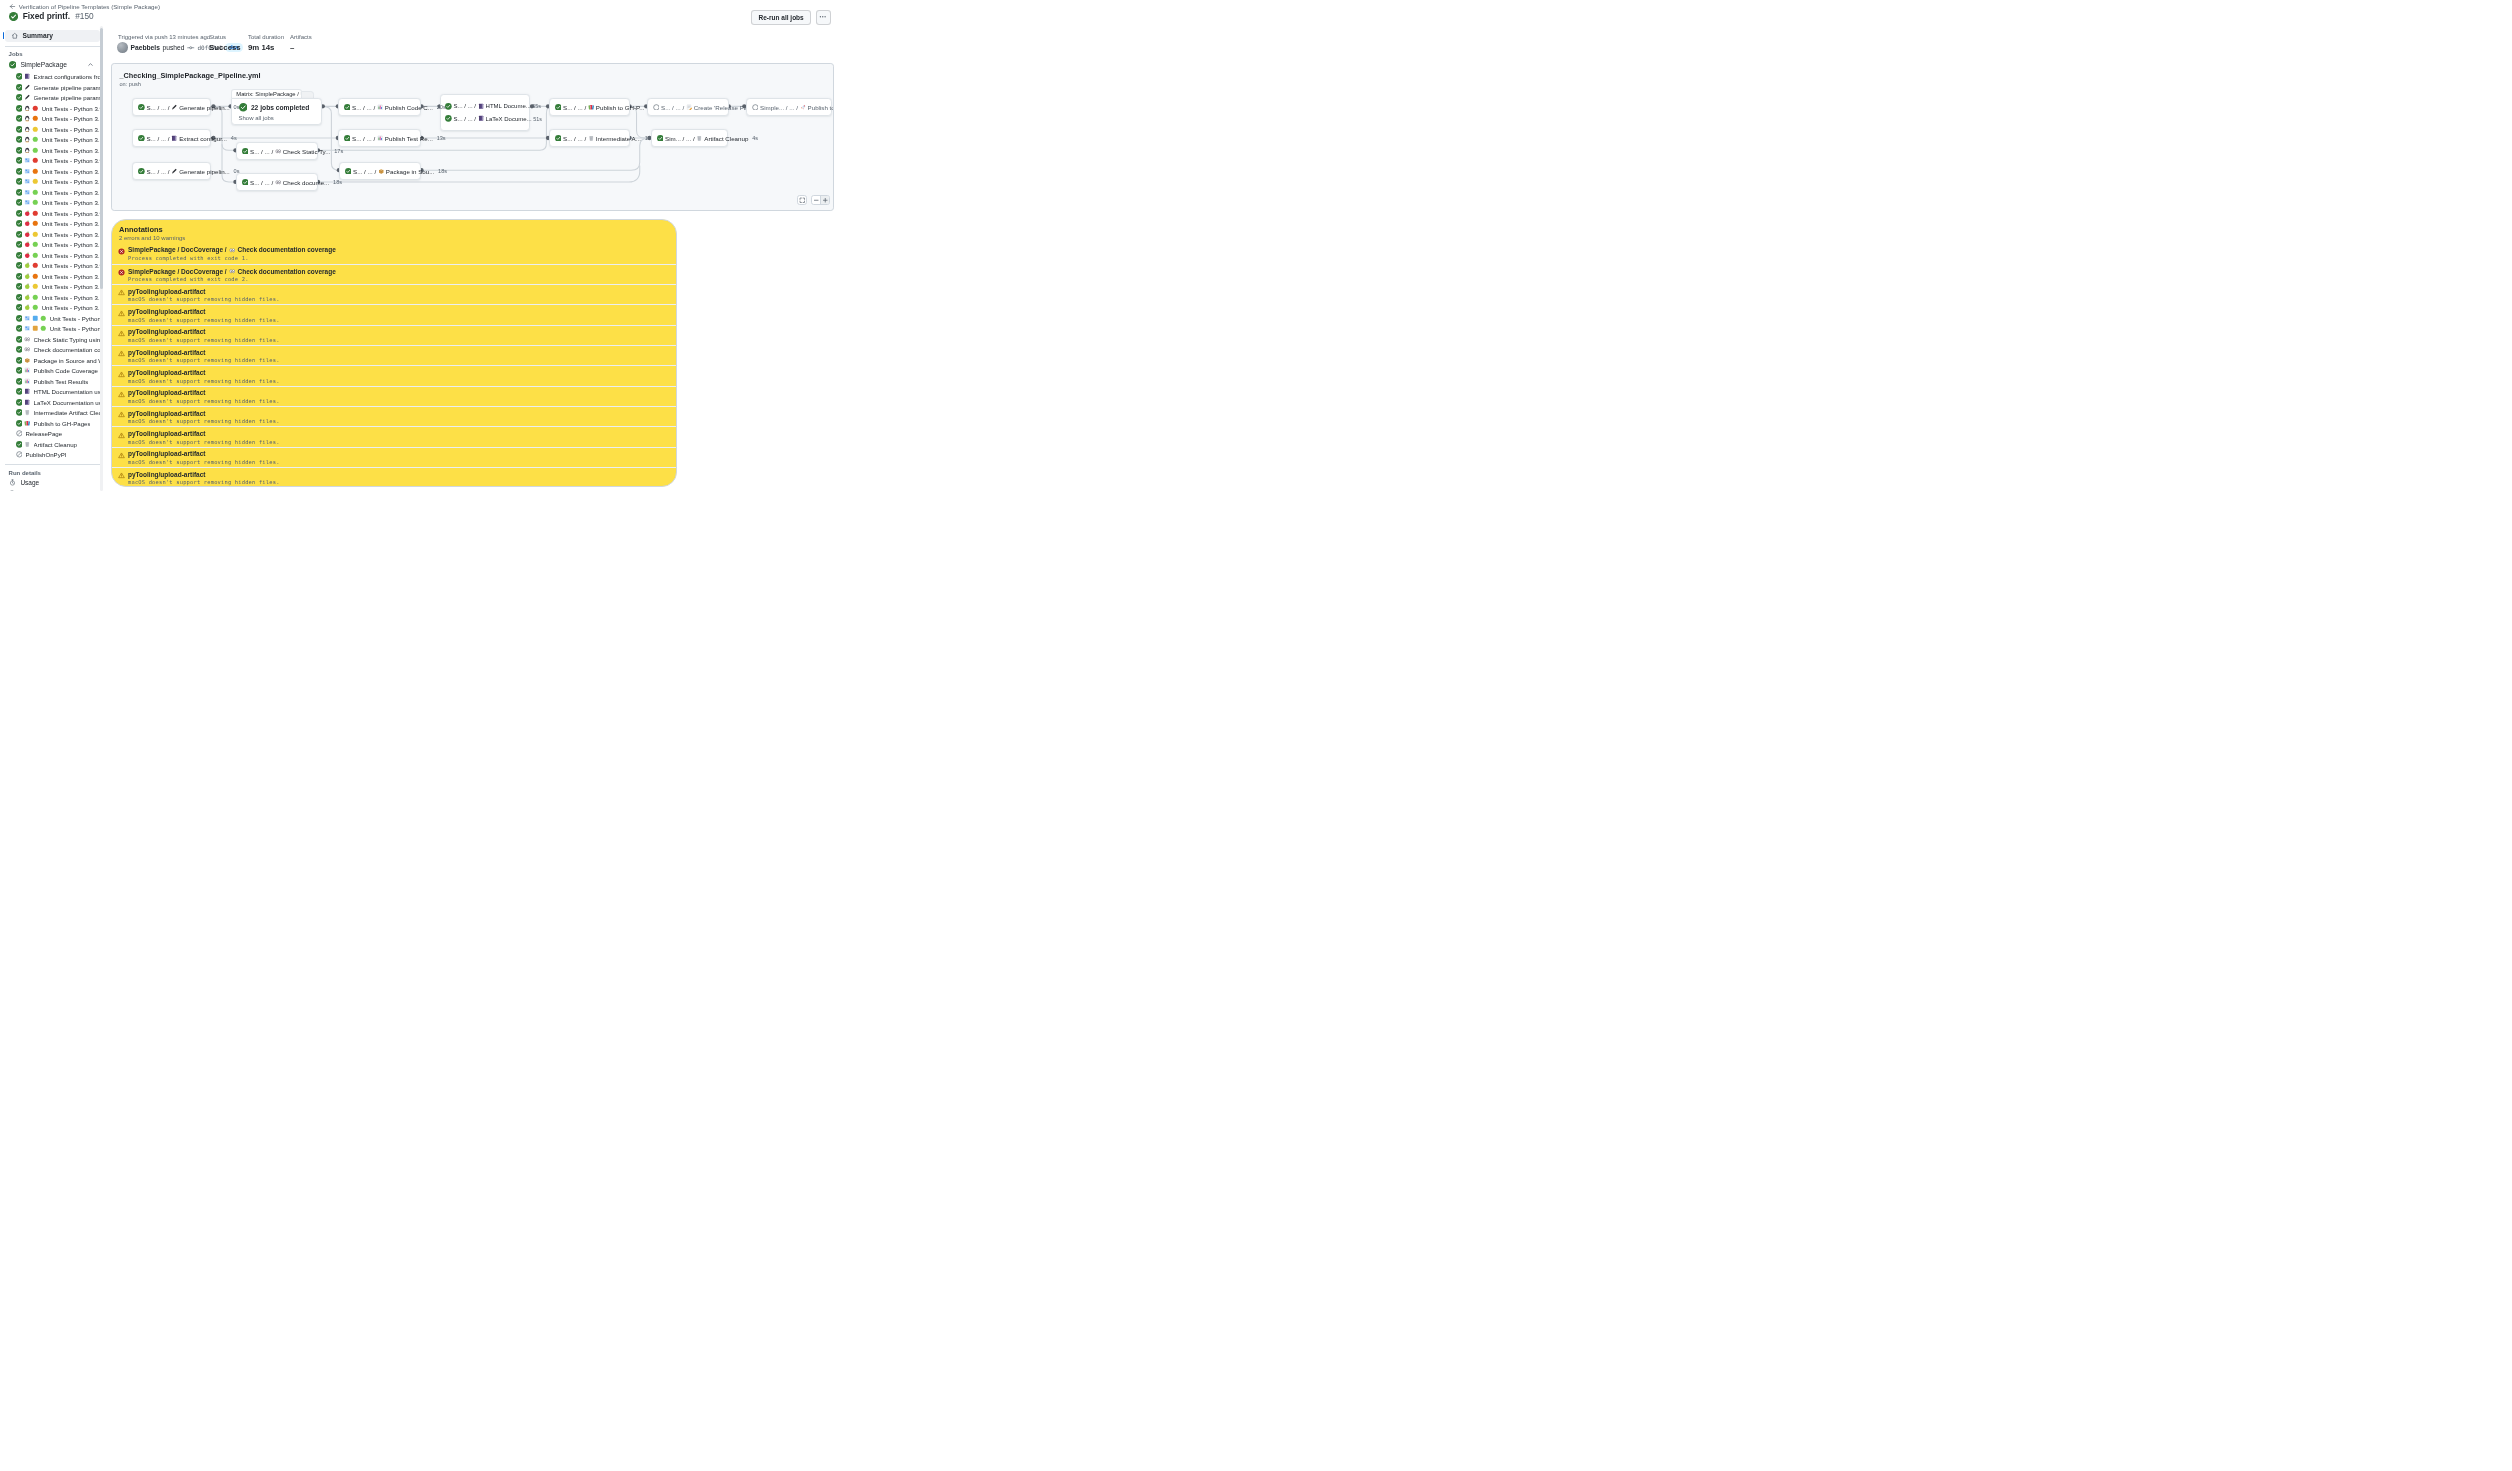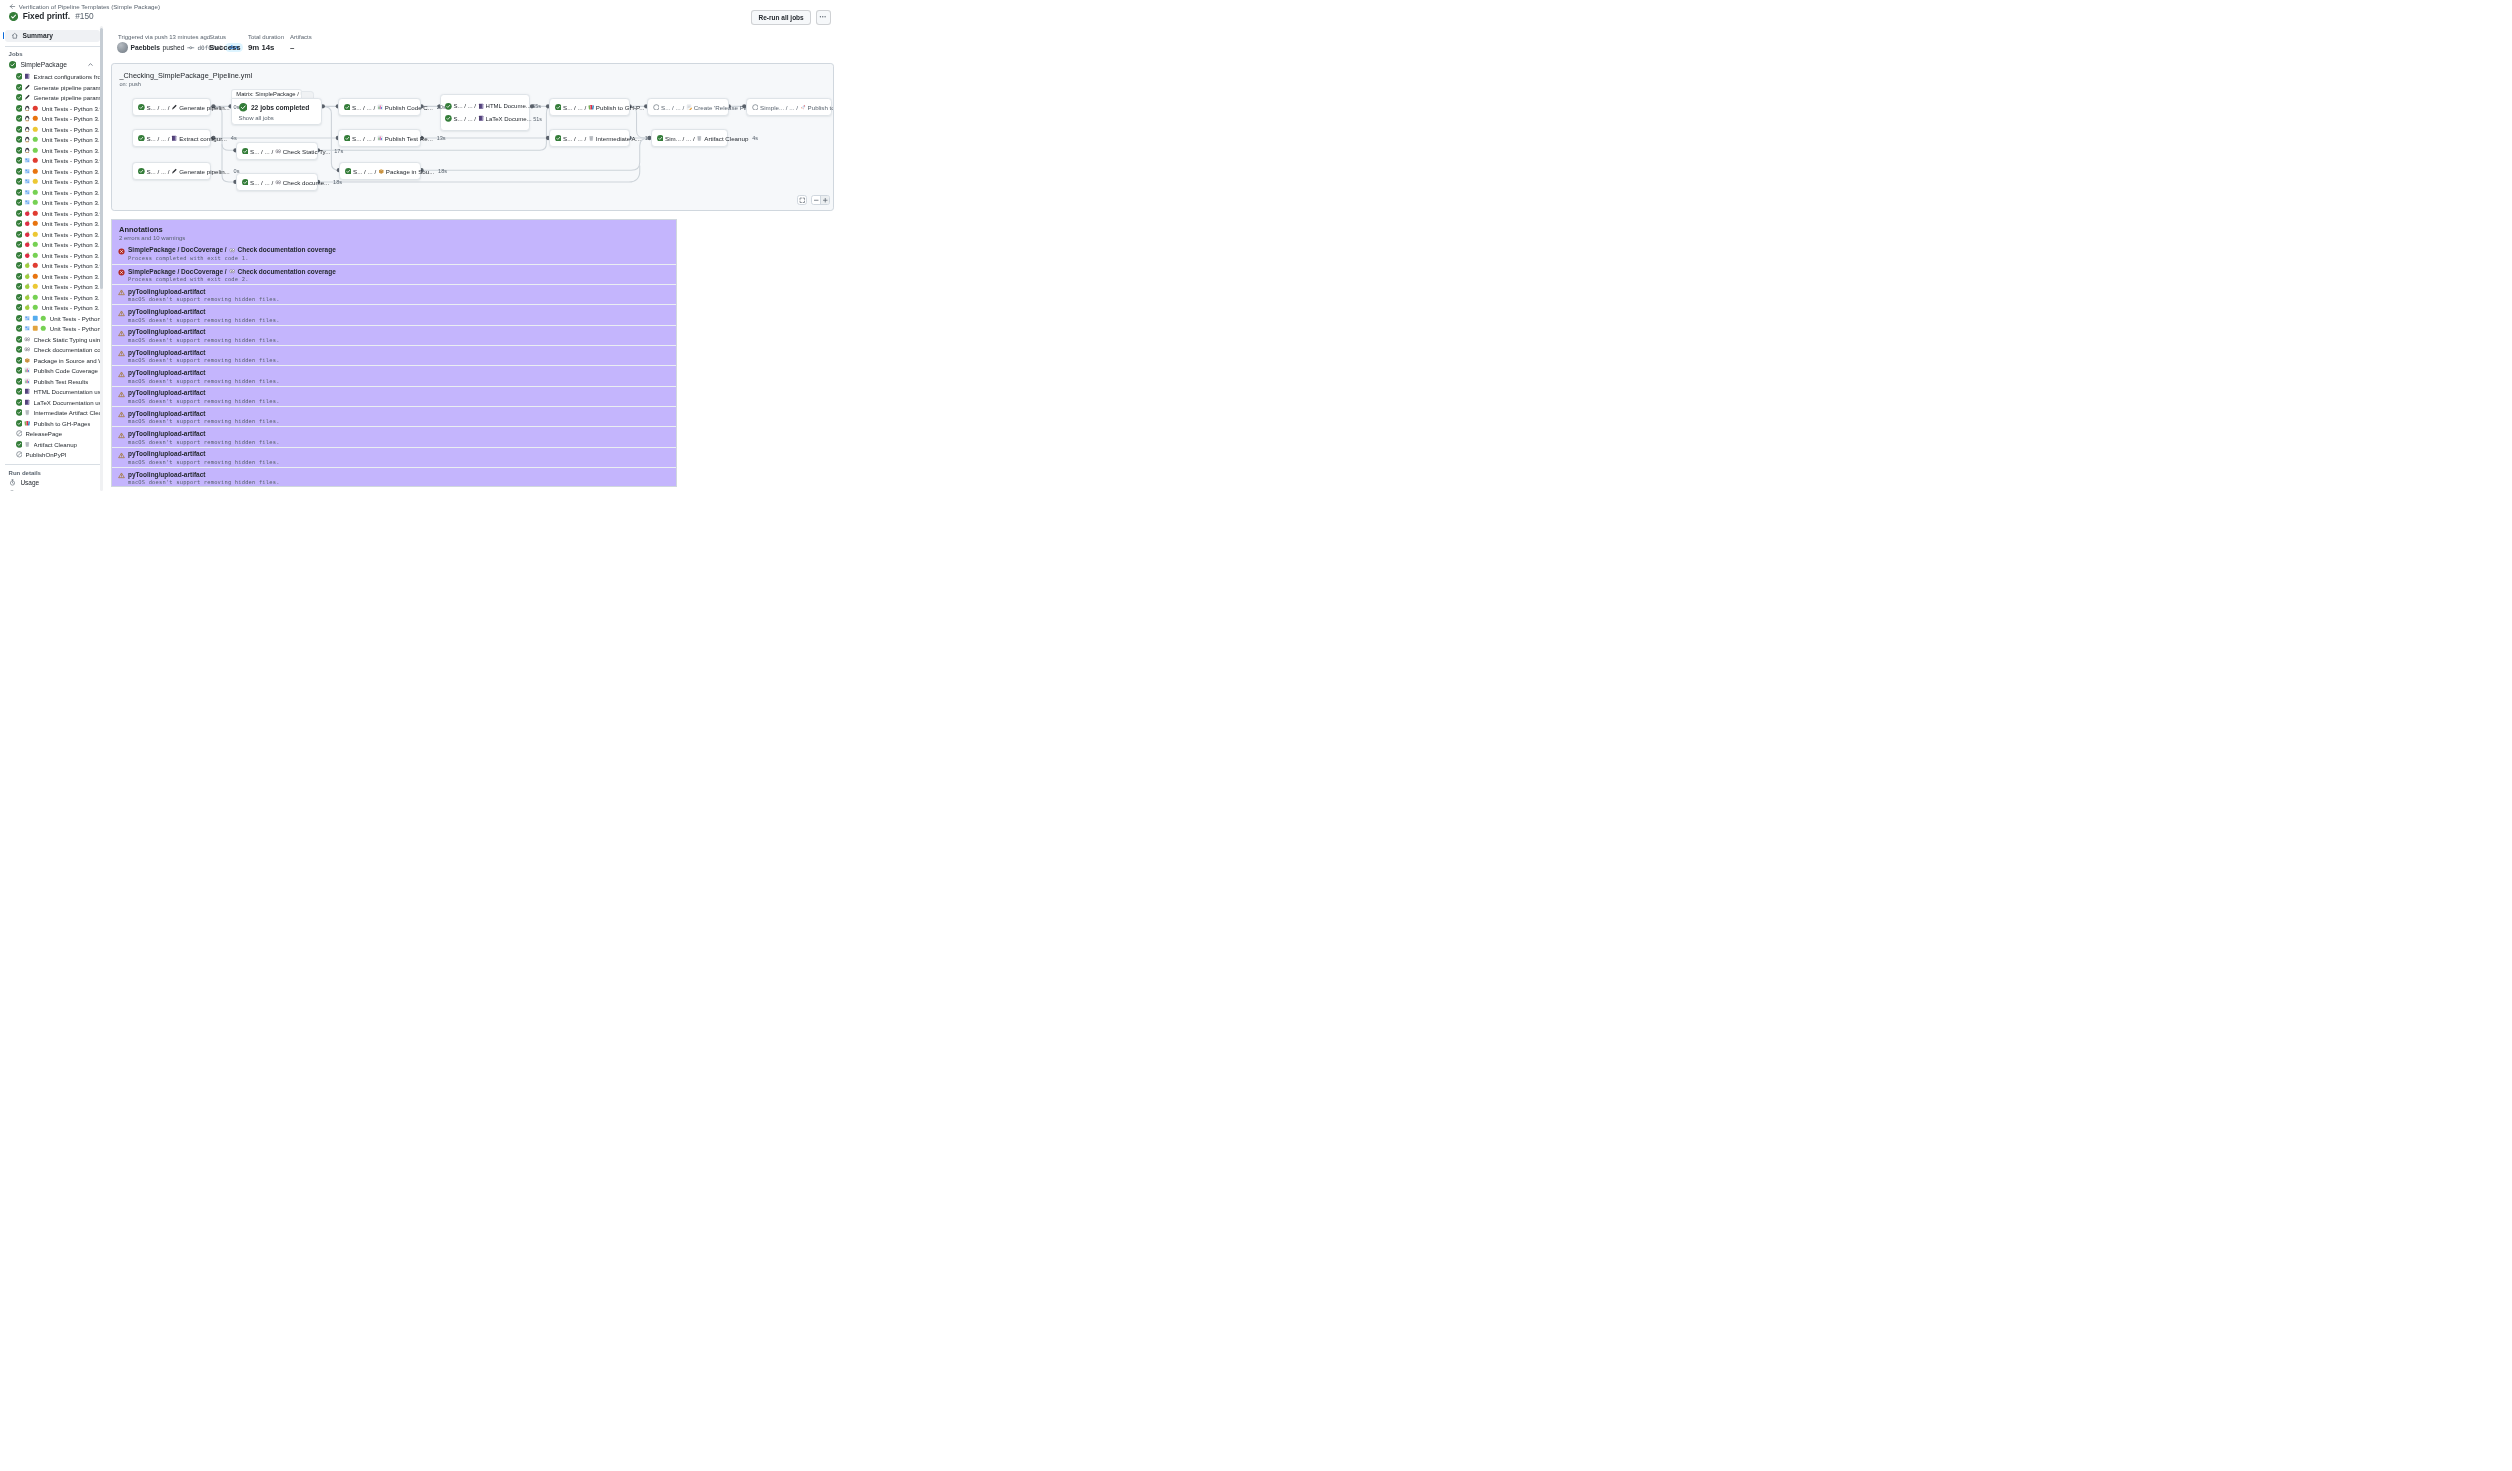--- a/index.html
+++ b/index.html
@@ -51,21 +51,21 @@
   .pushed-row{position:absolute;left:117px;top:42px;display:flex;align-items:center;gap:2.7px;font-size:6.7px;color:#24292f;}
   .avatar{width:10.8px;height:10.8px;border-radius:50%;background:radial-gradient(circle at 35% 30%,#b6bcc2,#6e7781);flex:none;}
   .actor{font-weight:700;}
   .commit-hash{font-family:"DejaVu Sans Mono",monospace;font-size:6px;color:#59636e;}
   .branch-badge{height:8.6px;padding:0 3.8px;border-radius:4.8px;background:#ddf4ff;color:#0969da;
                 font-size:5.6px;font-weight:600;display:flex;align-items:center;}
 
   
   .graph-panel{position:absolute;left:111px;top:63px;width:723px;height:148px;background:#f6f8fa;
                border:0.5px solid #d0d7de;border-radius:3.2px;overflow:hidden;}
-  .graph-title{position:absolute;left:7.5px;top:6.5px;font-size:7.3px;font-weight:400;color:#1f2328;}
+  .graph-title{position:absolute;left:7.5px;top:6.5px;font-size:7.3px;font-weight:700;color:#1f2328;}
   .graph-sub{position:absolute;left:7.5px;top:16.7px;font-size:5.6px;color:#59636e;}
   #edges{position:absolute;left:0;top:0;}
   .g-node{position:absolute;height:18px;background:#fff;border:0.5px solid #dfe4e8;border-radius:3.8px;
           display:flex;align-items:center;padding:0 4.8px;gap:1.6px;font-size:6.2px;color:#24292f;
           box-shadow:0 0.5px 1.6px rgba(140,149,159,0.18);white-space:nowrap;}
   .g-node .dur{margin-left:auto;color:#59636e;font-size:5.6px;padding-left:2.2px;}
   .g-node.skipped{color:#59636e;}
   .matrix-stack{position:absolute;left:187px;top:27px;width:15px;height:8px;background:#f0f2f4;
                 border:0.5px solid #e3e7eb;border-radius:0 3.2px 0 0;}
   .matrix-tab{position:absolute;left:119px;top:25px;width:71px;height:9.1px;background:#fff;
@@ -82,22 +82,22 @@
   .dg-row{display:flex;align-items:center;gap:1.6px;font-size:6px;color:#24292f;white-space:nowrap;}
   .dg-row .dur{margin-left:auto;color:#59636e;font-size:5.4px;}
   .gc-btn{position:absolute;background:#fff;border:0.5px solid #d0d7de;border-radius:2.7px;
           display:flex;align-items:center;justify-content:center;}
   .zoom-group{position:absolute;left:699px;top:131px;width:19.4px;height:9.7px;display:flex;
               border:0.5px solid #d0d7de;border-radius:2.7px;overflow:hidden;background:#fff;}
   .zoom-half{flex:1;display:flex;align-items:center;justify-content:center;}
   .zoom-half.plus{background:#eceff1;border-left:0.5px solid #d0d7de;}
 
   
-  .ann-panel{position:absolute;left:111px;top:219px;width:566px;height:268px;background:#c4b5fd;
-             border:0.5px solid #d0d7de;border-radius:0;overflow:hidden;}
+  .ann-panel{position:absolute;left:111px;top:219px;width:566px;height:268px;background:#fde047;
+             border:0.5px solid #d0d7de;border-radius:15px;overflow:hidden;}
   .ann-head{padding:4.8px 7px 2.7px 7px;}
   .ann-title{font-size:7.5px;font-weight:600;color:#1f2328;}
   .ann-sub{font-size:6px;color:#59636e;margin-top:1.1px;}
   .ann-row{position:relative;height:20.3px;border-top:0.5px solid #eaeef2;padding:2.7px 7px 0 16px;}
   .ann-row.first{border-top:none;}
   .ann-row .lead{position:absolute;left:6px;top:4.3px;}
   .ann-row .t{font-size:6.5px;font-weight:600;color:#24292f;display:flex;align-items:center;gap:2.2px;white-space:nowrap;}
   .ann-row .m{font-family:"DejaVu Sans Mono",monospace;font-size:5.4px;color:#59636e;margin-top:1.6px;letter-spacing:0.2px;}
 </style>
 </head>

